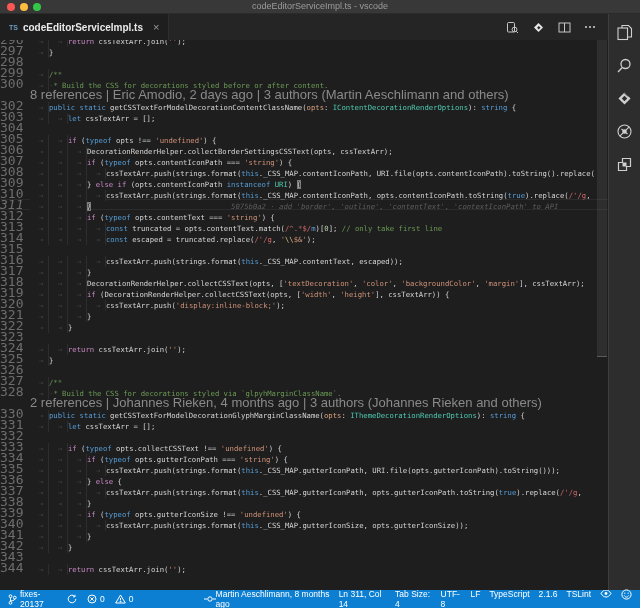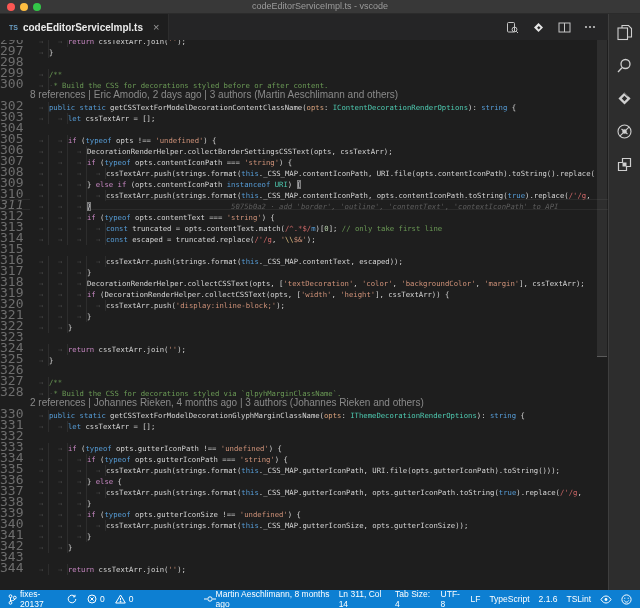--- a/index.html
+++ b/index.html
@@ -45,37 +45,37 @@
   .re { color:#d16969; }
   .rf { color:#569cd6; }
   .cm { color:#6a9955; }
   .n  { color:#b5cea8; }
   .e  { color:#d7ba7d; }
   .w  { color:#454545; }
   .g  { color:#5d5d5d; }
   .pm { color:#d8a17c; }
   .bm { outline:1px solid #7d7d7d; outline-offset:-1px; background:#3d3d42; }
   .cur { box-shadow: inset 0 1px 0 rgba(255,255,255,.06), inset 0 -1px 0 rgba(255,255,255,.06); font-style: italic; }
-  .lens .lenstext { color:#8a8a8a; font-size:10px; font-family:"Liberation Sans", sans-serif; }
+  .lens .lenstext { color:#8a8a8a; font-size:13px; font-family:"Liberation Sans", sans-serif; }
   .thumb { position:absolute; top:0; right:1px; width:10px; height:317px;
     background:rgba(121,121,121,.18); border-bottom:1px solid #5b5b5b; }
 
   
   .activitybar { width:32px; background:#2d2d2d; border-left:1px solid #3e3e3e;
     display:flex; flex-direction:column; align-items:center; padding-top:10px; gap:13px; }
   .ab-item { width:20px; height:20px; display:flex; align-items:center; justify-content:center;
     color:#cfcfcf; cursor:pointer; }
 
   
   .statusbar { height:18px; background:#0d7fd2; display:flex; align-items:center;
     color:#ffffff; font-size:8.5px; padding:0 8px; }
   .sb-group { display:flex; align-items:center; gap:10px; }
   .sb-item { display:flex; align-items:center; gap:3px; cursor:pointer; }
   .sb-blame { margin-left:70px; display:flex; align-items:center; gap:0; cursor:pointer; }
-  .sb-right { margin-left:auto; display:flex; align-items:center; gap:9px; }
+  .sb-right { margin-left:auto; display:flex; align-items:flex-start; gap:9px; }
   .statusbar svg { display:block; }
 </style>
 </head>
 <body>
 
 <div class="titlebar">
   <div class="lights">
     <span class="light r"></span>
     <span class="light y"></span>
     <span class="light g"></span>
@@ -154,21 +154,21 @@
           <div class="row line"><span class="num">323</span></div>
           <div class="row line"><span class="num">324</span><span class="tk tab">→</span><span class="tk tab">→</span><span class="tk c">return </span><span class="tk d">cssTextArr.join(</span><span class="tk s">''</span><span class="tk d">);</span></div>
           <div class="row line"><span class="num">325</span><span class="tk tab">→</span><span class="tk d">}</span></div>
           <div class="row line"><span class="num">326</span></div>
           <div class="row line"><span class="num">327</span><span class="tk tab">→</span><span class="tk cm">/**</span></div>
           <div class="row line"><span class="num">328</span><span class="tk tab">→</span><span class="tk w">·</span><span class="tk cm">* Build the CSS for decorations styled via `glpyhMarginClassName`.</span></div>
           <div class="row lens"><span class="num"></span><span class="lenstext">2 references | Johannes Rieken, 4 months ago | 3 authors (Johannes Rieken and others)</span></div>
           <div class="row line"><span class="num">330</span><span class="tk tab">→</span><span class="tk k">public static </span><span class="tk d">getCSSTextForModelDecorationGlyphMarginClassName(</span><span class="tk pm">opts</span><span class="tk d">: </span><span class="tk t">IThemeDecorationRenderOptions</span><span class="tk d">): </span><span class="tk k">string</span><span class="tk d"> {</span></div>
           <div class="row line"><span class="num">331</span><span class="tk tab">→</span><span class="tk tab">→</span><span class="tk k">let </span><span class="tk d">cssTextArr = [];</span></div>
           <div class="row line"><span class="num">332</span></div>
-          <div class="row line"><span class="num">333</span><span class="tk tab">→</span><span class="tk tab">→</span><span class="tk c">if </span><span class="tk d">(</span><span class="tk k">typeof </span><span class="tk d">opts.gutterIconPath !== </span><span class="tk s">'undefined'</span><span class="tk d">) {</span></div>
+          <div class="row line"><span class="num">333</span><span class="tk tab">→</span><span class="tk tab">→</span><span class="tk c">if </span><span class="tk d">(</span><span class="tk k">typeof </span><span class="tk d">opts.collectCSSText !== </span><span class="tk s">'undefined'</span><span class="tk d">) {</span></div>
           <div class="row line"><span class="num">334</span><span class="tk tab">→</span><span class="tk tab">→</span><span class="tk tab">→</span><span class="tk c">if </span><span class="tk d">(</span><span class="tk k">typeof </span><span class="tk d">opts.gutterIconPath === </span><span class="tk s">'string'</span><span class="tk d">) {</span></div>
           <div class="row line"><span class="num">335</span><span class="tk tab">→</span><span class="tk tab">→</span><span class="tk tab">→</span><span class="tk tab">→</span><span class="tk d">cssTextArr.push(strings.format(</span><span class="tk k">this</span><span class="tk d">._CSS_MAP.gutterIconPath, URI.file(opts.gutterIconPath).toString()));</span></div>
           <div class="row line"><span class="num">336</span><span class="tk tab">→</span><span class="tk tab">→</span><span class="tk tab">→</span><span class="tk d">} </span><span class="tk c">else</span><span class="tk d"> {</span></div>
           <div class="row line"><span class="num">337</span><span class="tk tab">→</span><span class="tk tab">→</span><span class="tk tab">→</span><span class="tk tab">→</span><span class="tk d">cssTextArr.push(strings.format(</span><span class="tk k">this</span><span class="tk d">._CSS_MAP.gutterIconPath, opts.gutterIconPath.toString(</span><span class="tk k">true</span><span class="tk d">).replace(</span><span class="tk re">/'/g</span><span class="tk d">,</span></div>
           <div class="row line"><span class="num">338</span><span class="tk tab">→</span><span class="tk tab">→</span><span class="tk tab">→</span><span class="tk d">}</span></div>
           <div class="row line"><span class="num">339</span><span class="tk tab">→</span><span class="tk tab">→</span><span class="tk tab">→</span><span class="tk c">if </span><span class="tk d">(</span><span class="tk k">typeof </span><span class="tk d">opts.gutterIconSize !== </span><span class="tk s">'undefined'</span><span class="tk d">) {</span></div>
           <div class="row line"><span class="num">340</span><span class="tk tab">→</span><span class="tk tab">→</span><span class="tk tab">→</span><span class="tk tab">→</span><span class="tk d">cssTextArr.push(strings.format(</span><span class="tk k">this</span><span class="tk d">._CSS_MAP.gutterIconSize, opts.gutterIconSize));</span></div>
           <div class="row line"><span class="num">341</span><span class="tk tab">→</span><span class="tk tab">→</span><span class="tk tab">→</span><span class="tk d">}</span></div>
           <div class="row line"><span class="num">342</span><span class="tk tab">→</span><span class="tk tab">→</span><span class="tk d">}</span></div>
           <div class="row line"><span class="num">343</span></div>

